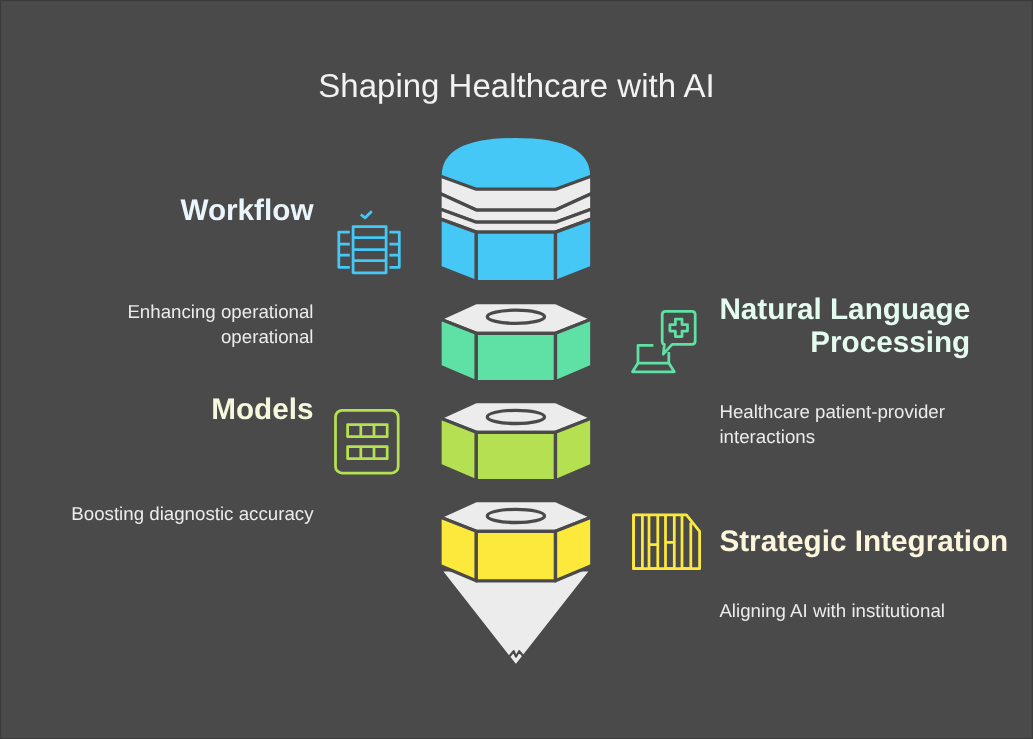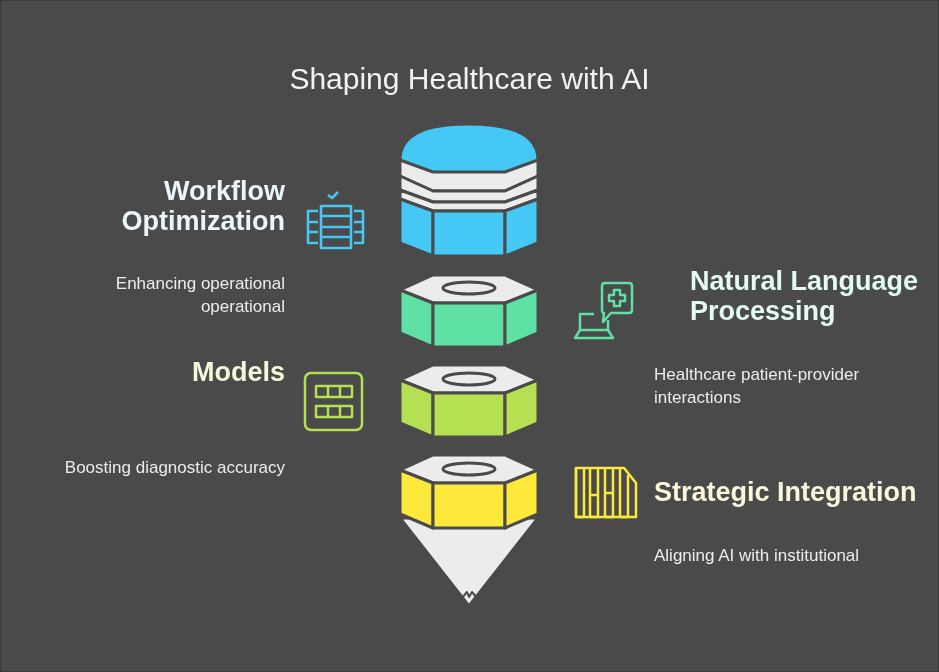--- a/index.html
+++ b/index.html
@@ -52,21 +52,20 @@
     <path d="M400 470 L433 455 L505 455 L538 470 L505 483 L433 483 Z" fill="#ececec"></path>
     <ellipse cx="469" cy="469" rx="26" ry="6" fill="#ececec"></ellipse>
     <path d="M400 470 L433 483 L433 528 L400 514 Z" fill="#fde93c"></path>
     <path d="M433 483 L505 483 L505 528 L433 528 Z" fill="#fde93c"></path>
     <path d="M505 483 L538 470 L538 514 L505 528 Z" fill="#fde93c"></path>
   </g>
 </svg>
 
 <div class="head right-al" style="right:654px; top:176px; color:#eaf6fb;">
   <div>Workflow</div>
-  <div>Optimization</div>
 </div>
 <div class="desc right-al" style="right:654px; top:251px;">
   <div>Enhancing operational</div>
   <div>operational</div>
 </div>
 <svg class="icon" style="left:300px; top:185px;" width="70" height="65">
   <g fill="none" stroke="#45c8f5" stroke-width="2.5" stroke-linejoin="round">
     <path d="M28 10 L32 13 L38 7"></path>
     <rect x="21" y="21" width="30" height="42"></rect>
     <line x1="21" y1="31" x2="51" y2="31"></line>
@@ -74,21 +73,21 @@
     <line x1="21" y1="52" x2="51" y2="52"></line>
     <path d="M18 26 L8 26 L8 58 L18 58"></path>
     <line x1="8" y1="37" x2="18" y2="37"></line>
     <line x1="8" y1="47" x2="18" y2="47"></line>
     <path d="M54 26 L63 26 L63 58 L54 58"></path>
     <line x1="54" y1="37" x2="63" y2="37"></line>
     <line x1="54" y1="47" x2="63" y2="47"></line>
   </g>
 </svg>
 
-<div class="head" style="left:690px; top:266px; color:#e4fbef;">
+<div class="head" style="left:654px; top:266px; color:#e4fbef;text-align:right;">
   <div>Natural Language</div>
   <div>Processing</div>
 </div>
 <div class="desc" style="left:654px; top:342px;">
   <div>Healthcare patient-provider</div>
   <div>interactions</div>
 </div>
 <svg class="icon" style="left:572px; top:280px;" width="70" height="65">
   <g fill="none" stroke="#5fe0a4" stroke-width="2.5" stroke-linejoin="round">
     <path d="M40 3 L60 3 Q63 3 63 6 L63 30 Q63 33 60 33 L42 33 L34 42 L35 33 Q33 33 33 30 L33 6 Q33 3 36 3 Z" transform="translate(-3,0)"></path>

